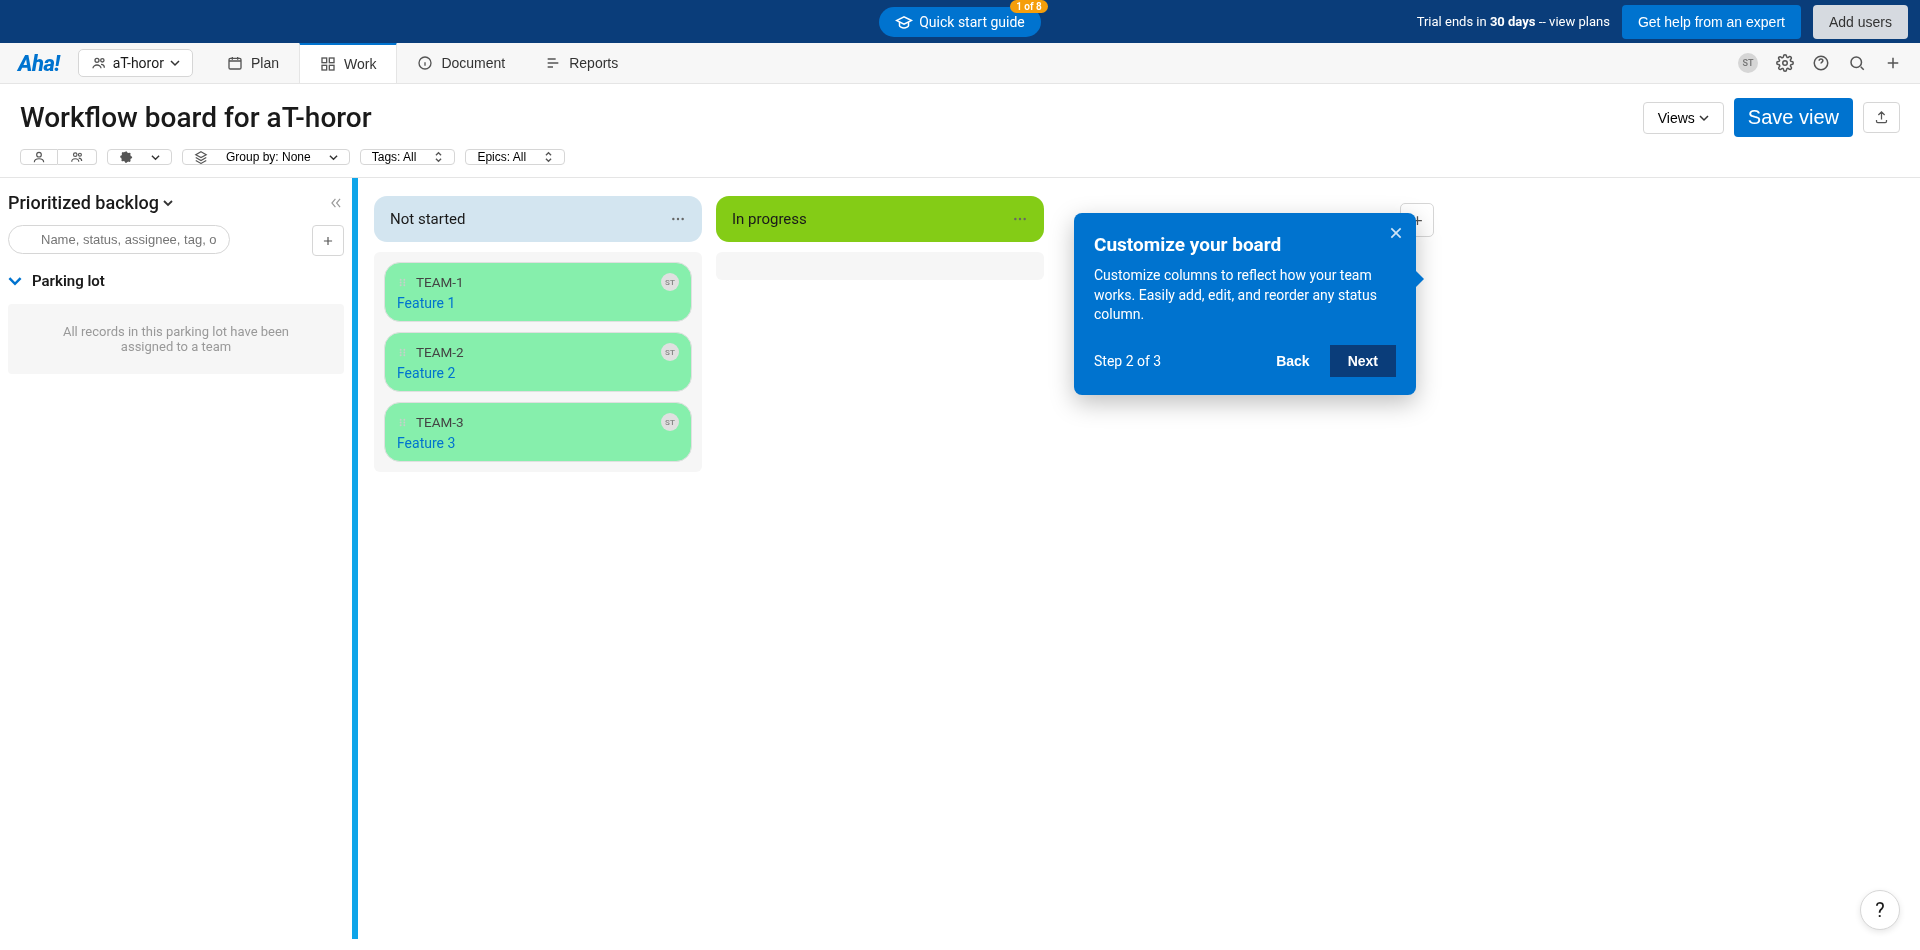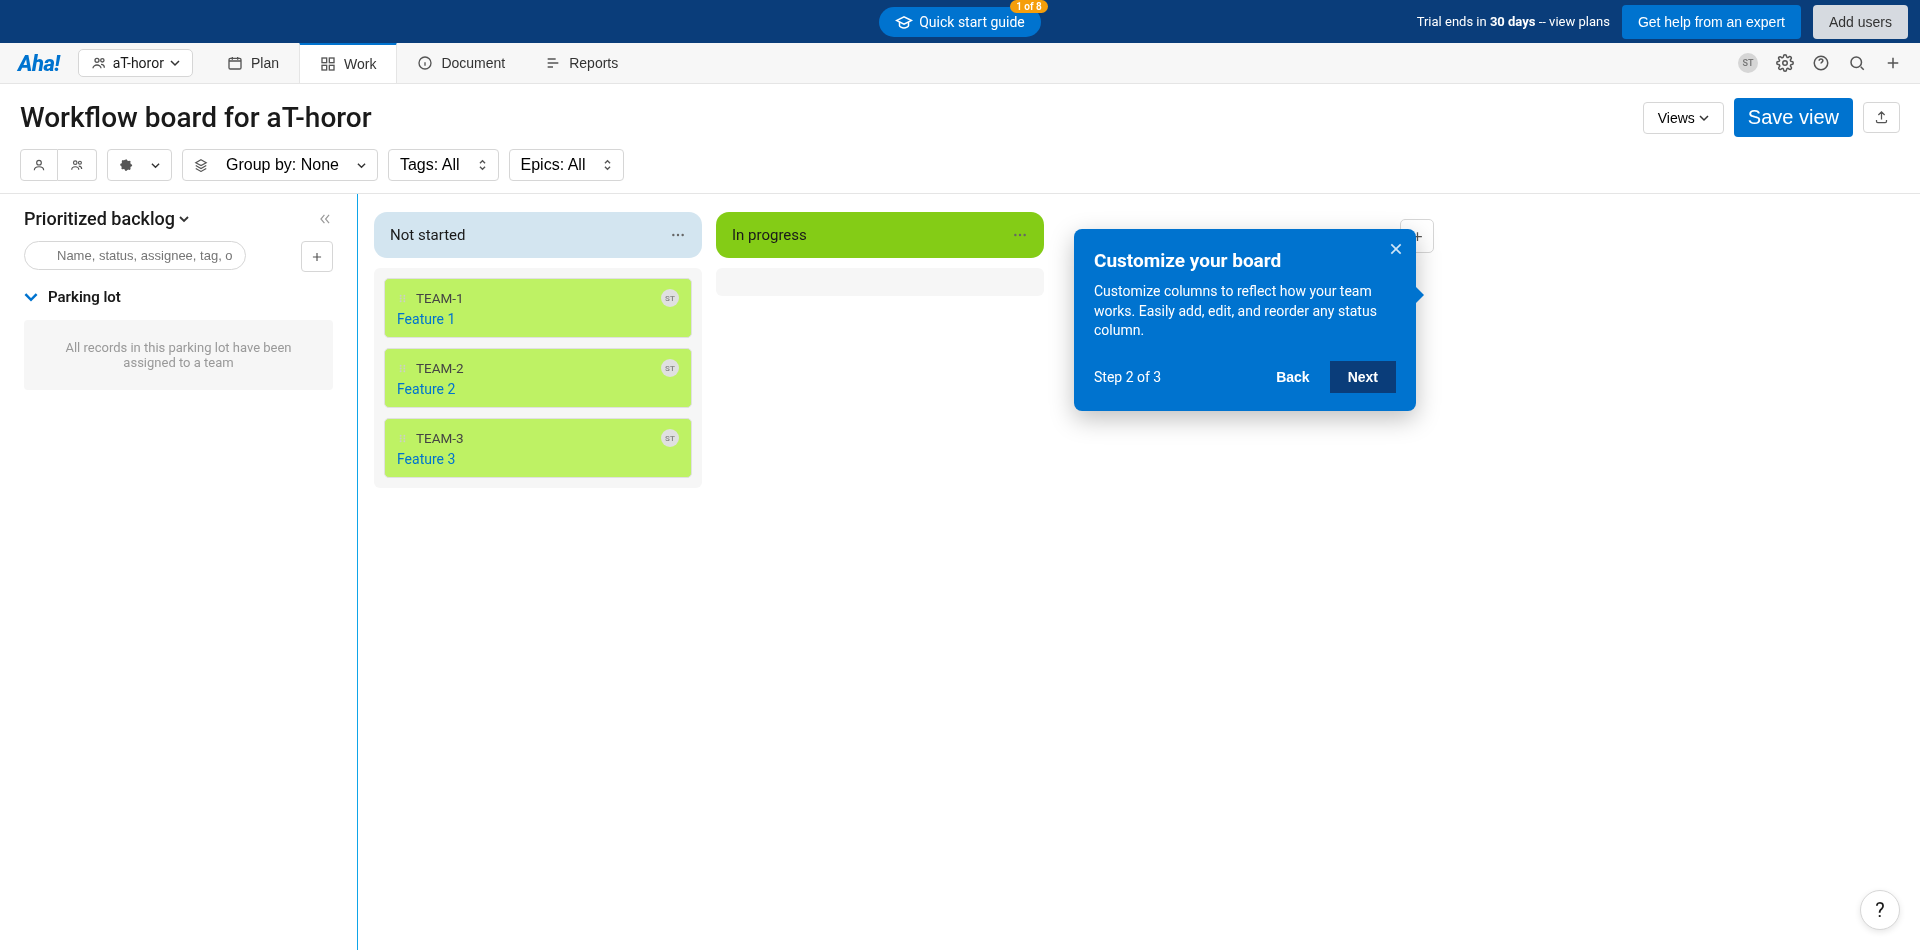--- a/index.html
+++ b/index.html
@@ -27,47 +27,47 @@
 
 
 .page-header { padding: 14px 20px 0; }
 .page-title { font-size: 28px; font-weight: 500; margin-bottom: 12px; display:flex; justify-content:space-between; align-items:center; }
 .title-actions { display: flex; gap: 10px; align-items: center; }
 .btn-views { background: #fff; border: 1px solid #d6d6d6; border-radius: 4px; padding: 7px 14px; cursor: pointer; font-size: 14px; display:flex; align-items:center; gap:4px; }
 .btn-saveview { background: #0073cf; color: #fff; border: none; border-radius: 4px; padding: 8px 14px; cursor: pointer; font-size: 20px; }
 .btn-share { background: #fff; border: 1px solid #d6d6d6; border-radius: 4px; padding: 7px 10px; cursor: pointer; }
 
 .toolbar { display: flex; gap: 10px; padding-bottom: 12px; }
-.tb-btn { background: #fff; border: 1px solid #d6d6d6; border-radius: 4px; padding: 6px 11px; cursor: pointer; font-size: 16px; display: inline-flex; align-items: center; gap: 18px; }
+.tb-btn { background: #fff; border: 1px solid #d6d6d6; border-radius: 4px; padding: 0 11px; cursor: pointer; font-size: 12px; display: inline-flex; align-items: center; gap: 18px; }
 .tb-btn-group { display: flex; }
 .tb-btn-group .tb-btn:first-child { border-top-right-radius: 0; border-bottom-right-radius: 0; }
 .tb-btn-group .tb-btn:last-child { border-top-left-radius: 0; border-bottom-left-radius: 0; border-left: none; }
 
 
 .content { display: flex; height: calc(100vh - 188px); border-top: 1px solid #e5e5e5; }
-.sidebar { width: 358px; border-right: 1px solid #0ea5e9; padding: 14px 24px; }
+.sidebar { width: 358px; border-right: 6px solid #0ea5e9; padding: 14px 8px; }
 .sidebar-header { display: flex; justify-content: space-between; align-items: center; margin-bottom: 12px; }
 .sidebar-title { font-size: 18px; font-weight: 500; display: flex; align-items: center; gap: 4px; }
 .search-row { display: flex; gap: 8px; margin-bottom: 16px; }
 .search-input { flex: 1; border: 1px solid #d6d6d6; border-radius: 16px; padding: 6px 12px 6px 32px; font-size: 13px; position: relative; }
 .search-wrap { position: relative; flex: 1; }
 .search-wrap svg { position: absolute; left: 10px; top: 7px; }
 .btn-add-small { border: 1px solid #d6d6d6; border-radius: 4px; background: #fff; width: 32px; height: 31px; cursor: pointer; display:flex; align-items:center; justify-content:center; }
 .parking-section { margin-top: 6px; }
 .parking-header { display: flex; align-items: center; gap: 10px; font-weight: 600; font-size: 15px; margin-bottom: 14px; }
 .parking-empty { background: #f6f6f6; padding: 20px 30px; text-align: center; color: #999; font-size: 13px; border-radius: 4px; }
 
 
 .board { flex: 1; padding: 18px 16px; display: flex; gap: 14px; overflow-x: auto; align-items: flex-start; position: relative; }
 .column { width: 328px; flex-shrink: 0; }
 .column-header { padding: 14px 16px; border-radius: 13px; display: flex; justify-content: space-between; align-items: center; font-size: 15px; gap: 12px; }
 .column-header.not-started { background: #d3e5f0; }
 .column-header.in-progress { background: #84cc16; }
 .column-body-bg { background: #f6f6f6; border-radius: 6px; padding: 10px; min-height: 40px; margin-top: 10px; }
-.card { background: #bef264; border: 1px solid #e0e0e0; border-radius: 5px; padding: 10px 12px; margin-bottom: 10px; cursor: pointer; }
+.card { background: #86efac; border: 1px solid #e0e0e0; border-radius: 16px; padding: 10px 12px; margin-bottom: 10px; cursor: pointer; }
 .card:last-child { margin-bottom: 0; }
 .card-top { display: flex; align-items: center; justify-content: space-between; }
 .card-id { display: flex; align-items: center; gap: 8px; color: #444; font-size: 13.5px; }
 .card-link { color: #0073cf; font-size: 14px; margin-top: 4px; display: inline-block; }
 .drag-icon { color: #bbb; }
 .avatar-xs { width: 18px; height: 18px; border-radius: 50%; background: #e0e0e0; display: inline-flex; align-items:center; justify-content:center; font-size: 8px; color:#888; font-weight:600; }
 .add-column-btn { width: 34px; height: 34px; border: 1px solid #d6d6d6; border-radius: 5px; background: #fff; cursor: pointer; display:flex; align-items:center; justify-content:center; margin-top: 7px; flex-shrink:0; }
 
 
 .popover { position: absolute; top: 35px; left: 716px; width: 342px; background: #0073cf; color: #fff; border-radius: 8px; padding: 20px 20px 18px; z-index: 100; box-shadow: 0 8px 24px rgba(0,0,0,0.25); }

